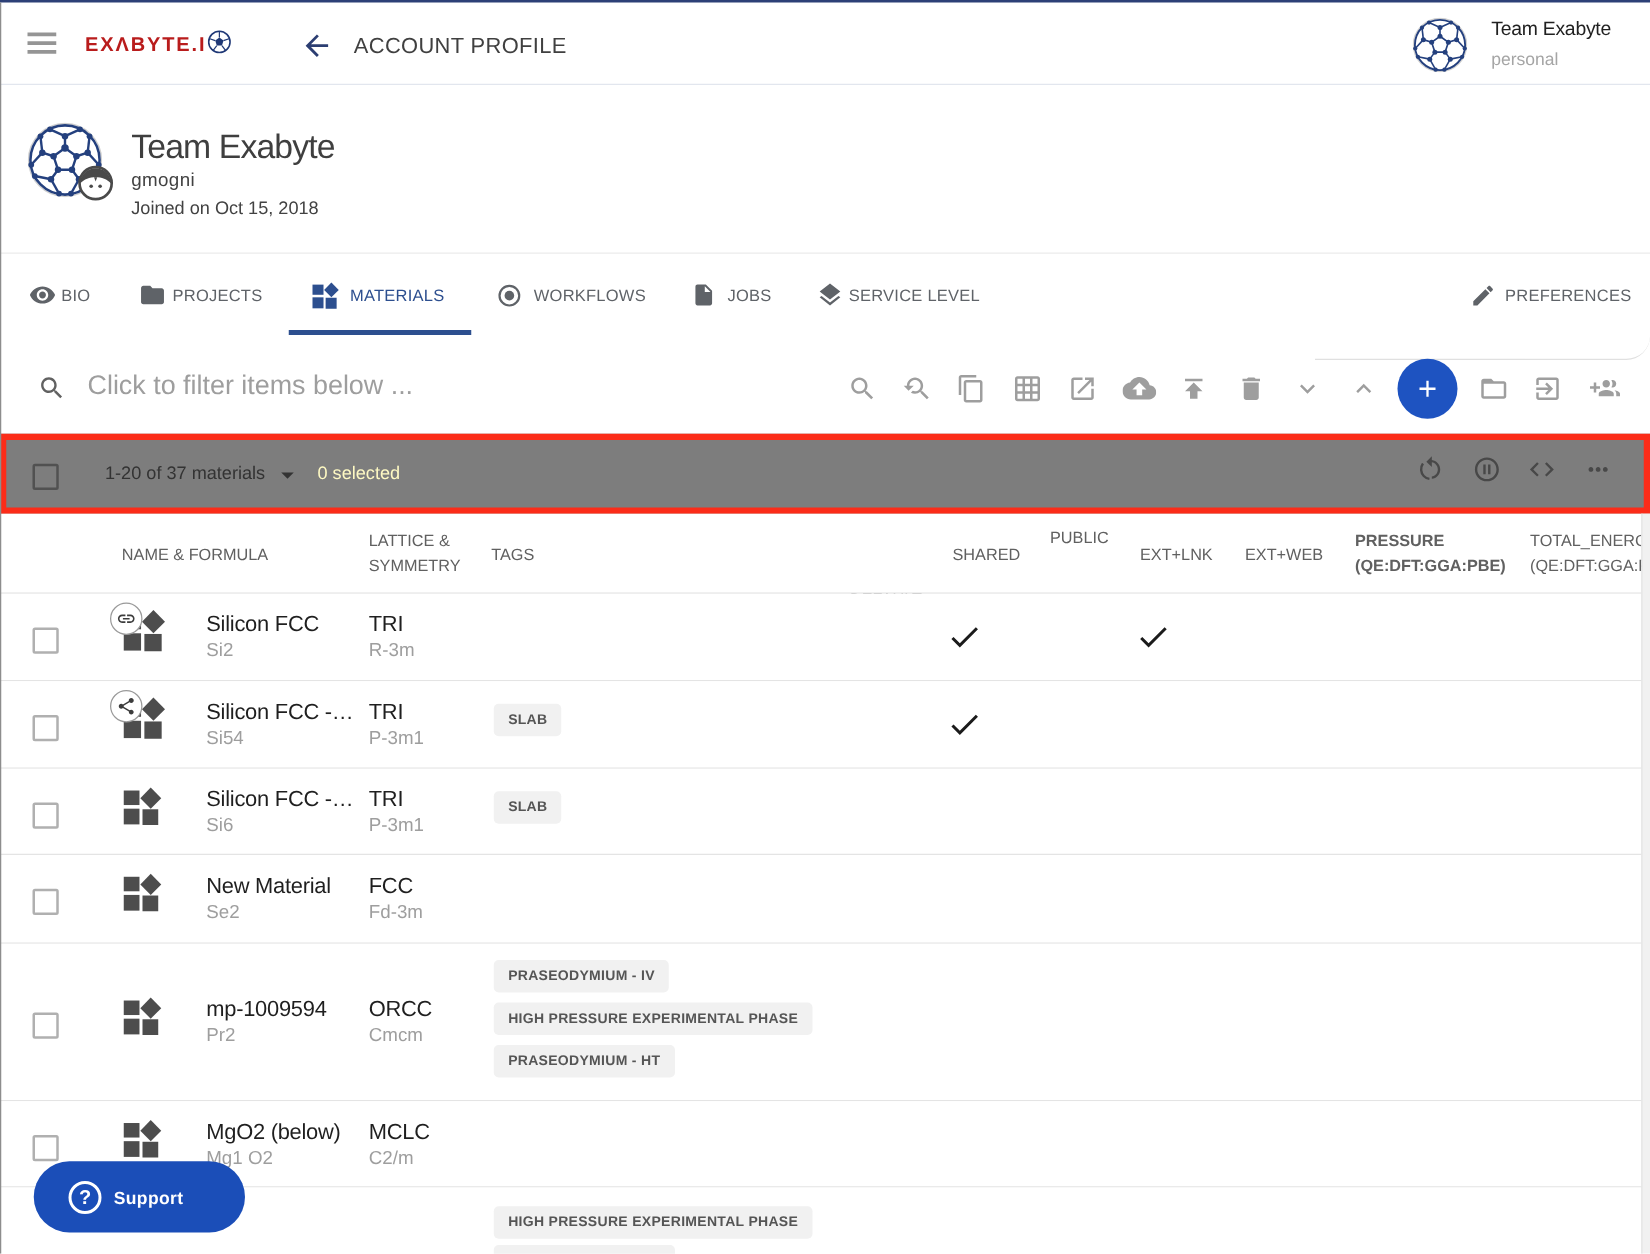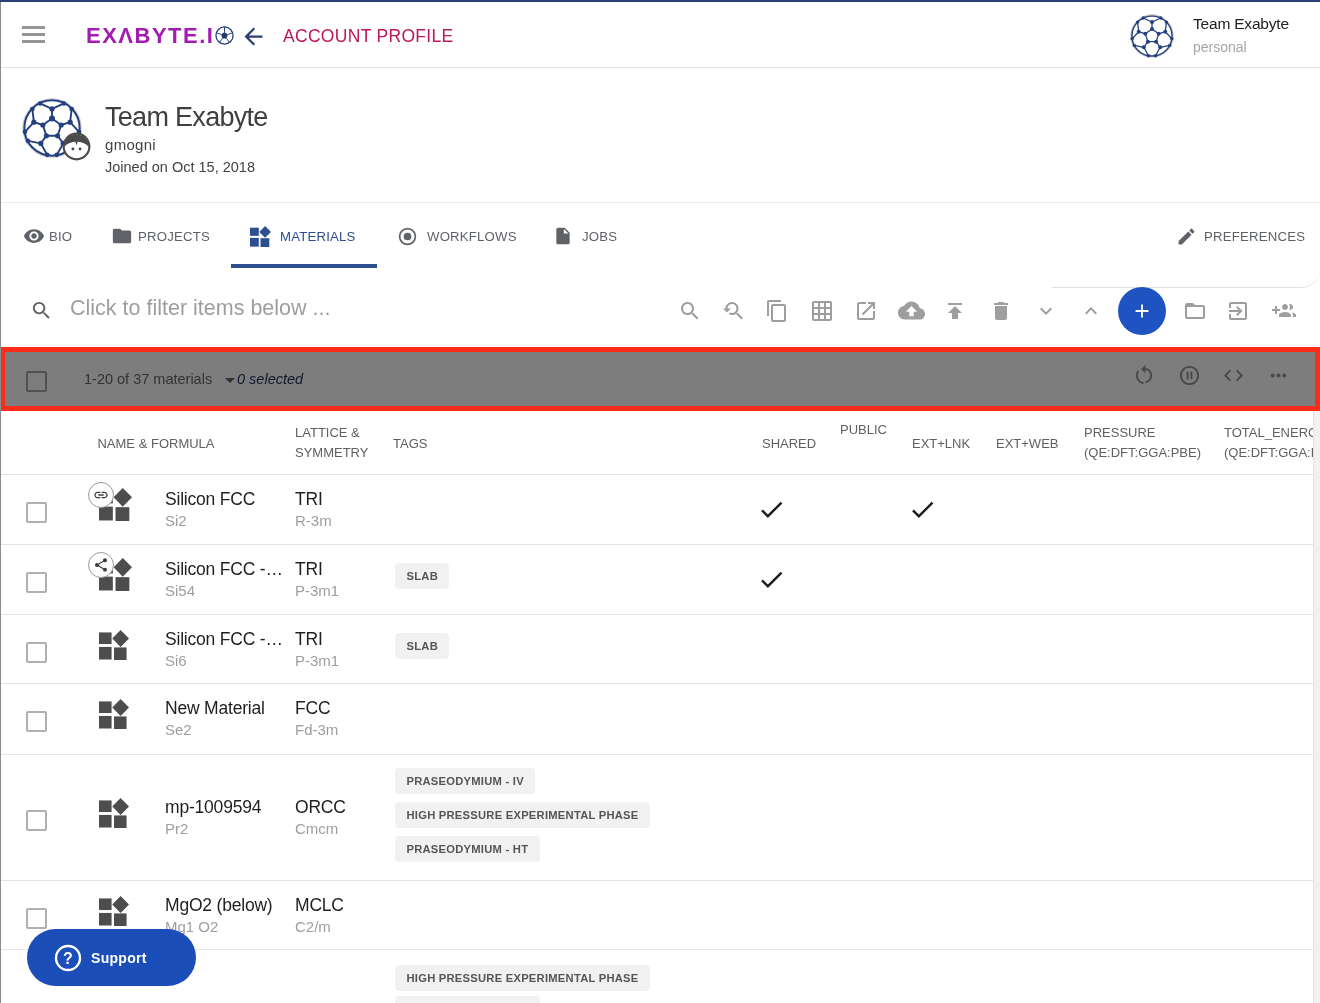--- a/index.html
+++ b/index.html
@@ -5,24 +5,24 @@
   * { margin:0; padding:0; box-sizing:border-box; }
   html,body { width:1320px; height:1003px; overflow:hidden; background:#fff;
     font-family:"Liberation Sans", sans-serif; position:relative; }
   svg { display:block; }
 
   
   #navbar { position:absolute; left:0; top:0; width:1320px; height:68px;
     border-top:2px solid #2c4077; border-bottom:1px solid #e2e6ee; background:#fff; }
   #leftline { position:absolute; left:0; top:2px; width:1px; height:1001px; background:#8d8d8d; z-index:50; }
   .hbar { position:absolute; left:22px; width:23px; height:3px; background:#959595; }
-  #logo { position:absolute; left:86px; top:22px; color:#a21caf; font-size:22px; font-weight:bold;
+  #logo { position:absolute; left:68px; top:22px; color:#b91c1c; font-size:16px; font-weight:bold;
     letter-spacing:1.5px; line-height:24px; white-space:nowrap; }
   #backarrow { position:absolute; left:240px; top:21px; }
-  #pagetitle { position:absolute; left:283px; top:24px; color:#be185d; font-size:17.5px;
+  #pagetitle { position:absolute; left:283px; top:24px; color:#404040; font-size:17.5px;
     letter-spacing:0.3px; }
   #nav-av { position:absolute; left:1130px; top:12px; }
   #nav-name { position:absolute; left:1193px; top:13px; font-size:15.5px; color:#212121; letter-spacing:-0.2px; }
   #nav-personal { position:absolute; left:1193px; top:37px; font-size:14px; color:#a5a5a5; }
 
   
   #profile { position:absolute; left:0; top:68px; width:1320px; height:135px; background:#fff;
     border-bottom:1px solid #ebebeb; }
   #prof-av { position:absolute; left:22px; top:30px; }
   #prof-face { position:absolute; left:62px; top:64px; }
@@ -46,21 +46,21 @@
   #fab { position:absolute; left:1118px; top:19px; width:48px; height:48px; border-radius:50%;
     background:#1e53c1; }
   #fab svg { margin:13px; }
 
   
   #graybar { position:absolute; left:0; top:347px; width:1320px; height:64px;
     border:5px solid #fb2c19; background:#7d7d7d; }
   #gb-check { position:absolute; left:21px; top:19px; width:21px; height:21px;
     border:2px solid #515151; border-radius:2px; }
   #gb-text { position:absolute; left:79px; top:19px; font-size:14.5px; color:#333; }
-  #gb-sel { position:absolute; left:232px; top:19px; font-size:14.5px; color:#0f172a;font-style:italic; }
+  #gb-sel { position:absolute; left:249px; top:19px; font-size:14.5px; color:#fef9c3; }
   #gb-caret { position:absolute; left:220px; top:26px; width:0; height:0;
     border-left:5px solid transparent; border-right:5px solid transparent; border-top:5px solid #333; }
   .gbi { position:absolute; top:12px; }
 
   
   #thead { position:absolute; left:0; top:411px; width:1320px; height:64px; background:#fff;
     border-bottom:1px solid #e2e2e2; font-size:13px; color:#606060; }
   .th { position:absolute; line-height:20px; }
 
   
@@ -252,20 +252,26 @@
       <path d="M22.3 0 L31 8.8 L22.3 17.5 L13.7 8.8 Z"></path>
     </svg>
     <span>MATERIALS</span>
   </div>
   <div class="tab" style="left:553px">
     <svg width="20" height="20" viewBox="0 0 24 24" fill="#5f6368">
         <path d="M6 2c-1.1 0-1.99.9-1.99 2L4 20c0 1.1.89 2 1.99 2H18c1.1 0 2-.9 2-2V8l-6-6H6zm7 7V3.5L18.5 9H13z"></path>
       </svg>
     <span>JOBS</span>
   </div>
+  <div class="tab" style="left:653px">
+    <svg style="margin-right:4px" width="22" height="22" viewBox="0 0 24 24" fill="#5f6368">
+        <path d="M11.99 18.54l-7.37-5.73L3 14.07l9 7 9-7-1.63-1.27-7.38 5.74zM12 16l7.36-5.73L21 9l-9-7-9 7 1.63 1.27L12 16z"></path>
+      </svg>
+    <span>SERVICE LEVEL</span>
+  </div>
   <div class="tab" style="left:1176px">
     <svg style="margin-right:7px" width="21" height="21" viewBox="0 0 24 24" fill="#5f6368">
         <path d="M3 17.25V21h3.75L17.81 9.94l-3.75-3.75L3 17.25zM20.71 7.04c.39-.39.39-1.02 0-1.41l-2.34-2.34c-.39-.39-1.02-.39-1.41 0l-1.83 1.83 3.75 3.75 1.83-1.83z"></path>
       </svg>
     <span>PREFERENCES</span>
   </div>
   <div id="tab-underline"></div>
 </div>
 
 <div id="toolbar">
@@ -341,21 +347,21 @@
 
 <div id="thead">
   <div class="th" style="left:96px; top:23px; width:120px; text-align:center;">NAME &amp; FORMULA</div>
   <div class="th" style="left:295px; top:12px;">LATTICE &amp;<br>SYMMETRY</div>
   <div class="th" style="left:393px; top:23px;">TAGS</div>
   <div class="th" style="left:680px; top:23px;margin-top:36px;">DEFAULT</div>
   <div class="th" style="left:762px; top:23px;">SHARED</div>
   <div class="th" style="left:840px; top:9px;">PUBLIC</div>
   <div class="th" style="left:912px; top:23px;">EXT+LNK</div>
   <div class="th" style="left:996px; top:23px;">EXT+WEB</div>
-  <div class="th" style="left:1084px; top:12px;">PRESSURE<br>(QE:DFT:GGA:PBE)</div>
+  <div class="th" style="left:1084px; top:12px;font-weight:bold;">PRESSURE<br>(QE:DFT:GGA:PBE)</div>
   <div class="th" style="left:1224px; top:12px;">TOTAL_ENERGY<br>(QE:DFT:GGA:PE</div>
 </div>
 
 <div id="rows">
 
   <div class="row" style="top:475px; height:70px;">
     <div class="rcheck" style="top:27px"></div>
     <svg class="micon" style="top:13px" width="33" height="33" viewBox="0 0 31 31" fill="#4d4d4d" overflow="visible">
       <rect x="0" y="2.5" width="13" height="12"></rect>
         <rect x="0" y="17.5" width="13" height="13"></rect>

